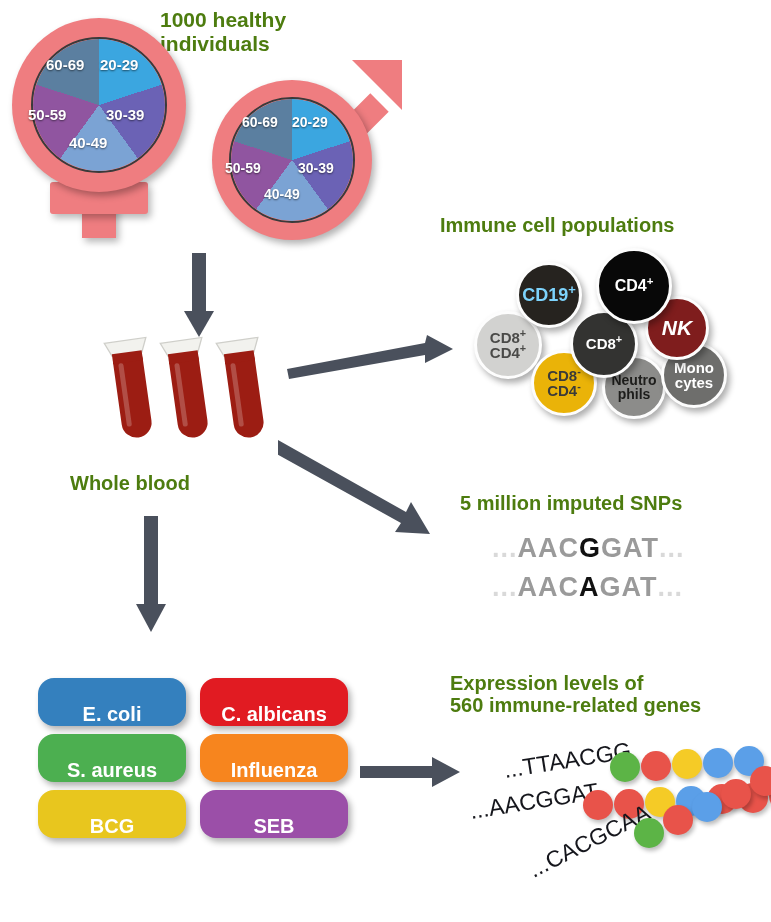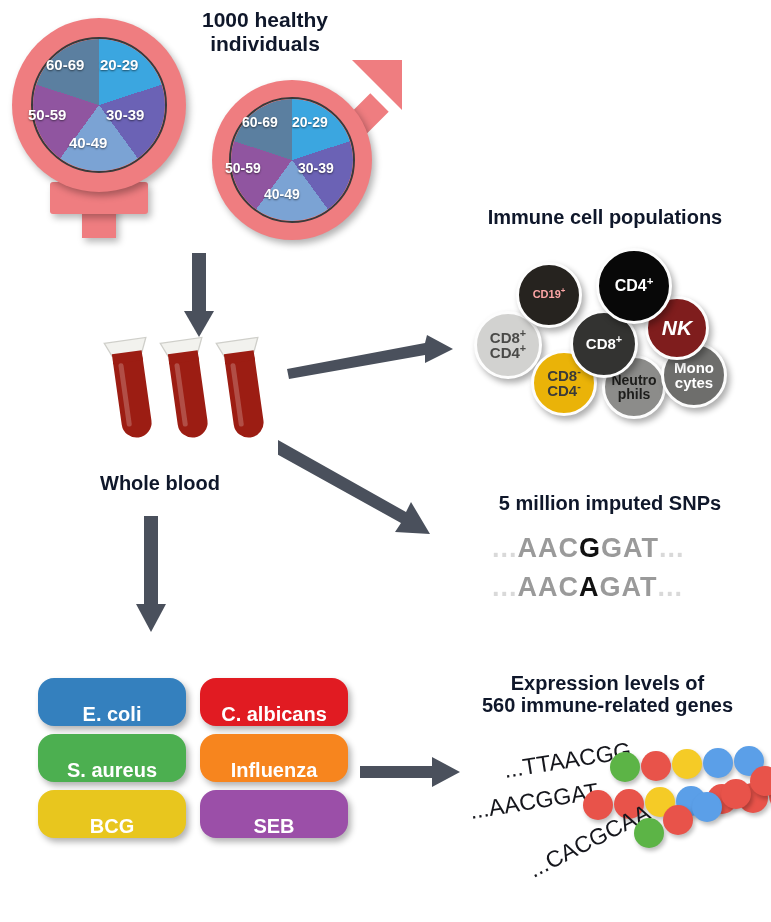--- a/index.html
+++ b/index.html
@@ -2,21 +2,21 @@
 <html><head>
 <meta charset="utf-8">
 <style>
   html,body{margin:0;padding:0;background:#ffffff;}
   body{width:771px;height:922px;position:relative;overflow:hidden;
        font-family:"Liberation Sans",sans-serif;}
   .stage{position:absolute;inset:0;width:771px;height:922px;}
 
   
   .abs{position:absolute;}
-  .ttl{font-weight:bold;color:#0f172a;text-align:center;line-height:1.12;}
+  .ttl{font-weight:bold;color:#4d7c0f;line-height:1.12;}
 
   
   .sym{position:absolute;}
   .ring{position:absolute;border-radius:50%;background:#ef7d80;
         box-shadow:3px 4px 7px rgba(0,0,0,0.30);}
   .pieholder{position:absolute;border-radius:50%;overflow:hidden;
              border:2px solid #3a3a3a;box-sizing:border-box;}
   .pie{position:absolute;inset:0;border-radius:50%;}
   .slicelab{position:absolute;color:#fff;font-weight:bold;white-space:nowrap;
             text-shadow:0 1px 2px rgba(0,0,0,.55);}
@@ -132,26 +132,26 @@
 
   <svg class="arw" width="170" height="110" style="left:278px;top:440px;">
     <polygon points="0,0 128,72 133,62 152,94 117,92 123,83 -5,12" fill="#4a505c"></polygon>
   </svg>
 
   <svg class="arw" width="60" height="120" style="left:122px;top:516px;">
     <rect x="22" y="0" width="14" height="92" fill="#4a505c"></rect>
     <polygon points="14,88 44,88 29,116" fill="#4a505c"></polygon>
   </svg>
 
-  <div class="ttl abs" style="left:440px;top:206px;width:330px;font-size:20px;">Immune cell populations</div>
+  <div class="ttl abs" style="left:440px;top:214px;width:330px;font-size:20px;">Immune cell populations</div>
   <div class="abs" style="left:0;top:0;width:717px;height:922px;pointer-events:none;">
       <div class="bub" style="left: 596px; top: 248px; width: 76px; height: 76px; background: rgb(8, 8, 8); color: rgb(255, 255, 255); font-size: 16px; z-index: 20;">
         <div>CD4<sup>+</sup></div>
       </div>
-      <div class="bub" style="left: 516px; top: 262px; width: 66px; height: 66px; background: rgb(38, 35, 31); color: #fca5a5; font-size: 11px; z-index: 19;">
+      <div class="bub" style="left: 516px; top: 262px; width: 66px; height: 66px; background: rgb(38, 35, 31); color: #7dd3fc; font-size: 18px; z-index: 19;">
         <div>CD19<sup>+</sup></div>
       </div>
       <div class="bub" style="left: 570px; top: 310px; width: 68px; height: 68px; background: rgb(51, 51, 49); color: rgb(255, 255, 255); font-size: 15px; z-index: 18;">
         <div>CD8<sup>+</sup></div>
       </div>
       <div class="bub" style="left: 645px; top: 296px; width: 64px; height: 64px; background: #7f1d1d; color: rgb(255, 255, 255); font-size: 21px; z-index: 17; font-style: italic;">
         <div>NK</div>
       </div>
       <div class="bub" style="left: 602px; top: 355px; width: 64px; height: 64px; background: rgb(140, 140, 138); color: rgb(29, 29, 27); font-size: 14px; z-index: 15;">
         <div>Neutro<br>phils</div>

